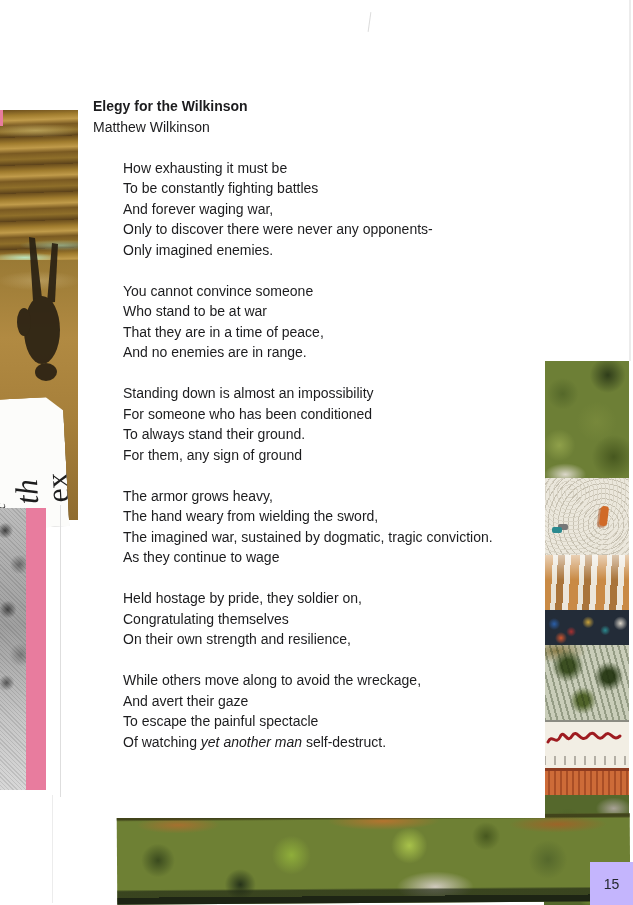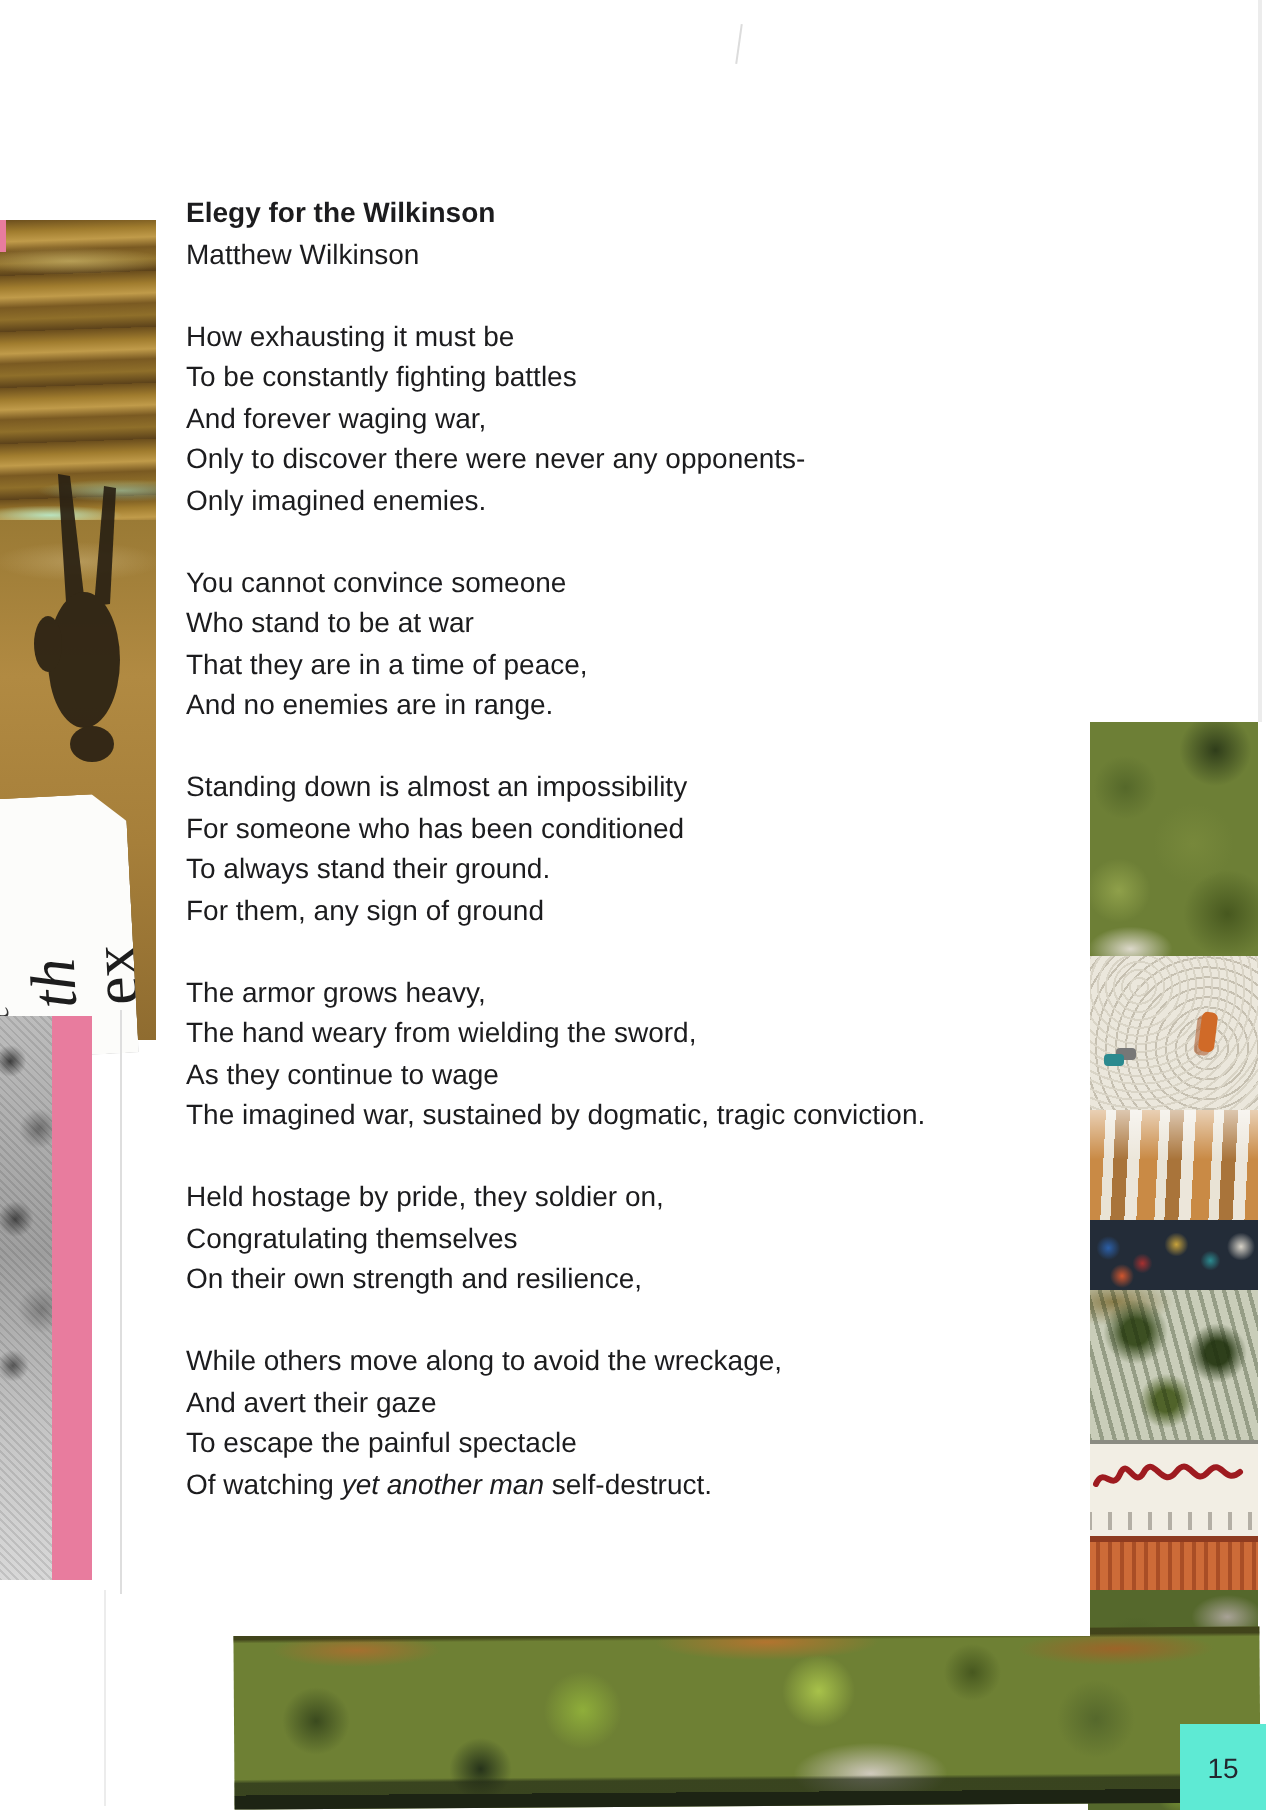--- a/index.html
+++ b/index.html
@@ -118,24 +118,24 @@
       radial-gradient(circle 24px at 24% 78%, #26331a, transparent 65%),
       radial-gradient(circle 22px at 72% 25%, #47581f, transparent 65%),
       #6e8034;}
 
   
   .poem-box{position:absolute;left:78px;top:83px;width:467px;height:735px;background:#ffffff;
     z-index:5;padding:13px 0 0 15px;box-sizing:border-box;}
   .poem{font-size:14px;line-height:20.5px;color:#1c1c1e;}
   .poem p{margin:0;}
   .poem-title{font-weight:bold;}
-  .stanza{margin-top:20.5px;}
-
-  
-  .page-number-box{position:absolute;left:590px;top:862px;width:43px;height:43px;background:#5eead4;
+  .stanza{margin-top:20.5px;margin-left:30px;}
+
+  
+  .page-number-box{position:absolute;left:590px;top:862px;width:43px;height:43px;background:#c4b5fd;
     z-index:7;display:flex;align-items:center;justify-content:center;}
   .page-number{font-size:14px;color:#23262e;}
 
   
   .artifact-right{position:absolute;left:629px;top:0;width:2px;height:361px;background:#ececec;}
   .artifact-tick{position:absolute;left:369px;top:12px;width:1px;height:20px;background:#dcdcdc;
     transform:rotate(8deg);}
 </style>
 </head>
 <body>
@@ -210,22 +210,22 @@
           </div>
           <div class="stanza">
             <p>Standing down is almost an impossibility</p>
             <p>For someone who has been conditioned</p>
             <p>To always stand their ground.</p>
             <p>For them, any sign of ground</p>
           </div>
           <div class="stanza">
             <p>The armor grows heavy,</p>
             <p>The hand weary from wielding the sword,</p>
+            <p>The imagined war, sustained by dogmatic, tragic conviction.</p>
             <p>As they continue to wage</p>
-            <p>The imagined war, sustained by dogmatic, tragic conviction.</p>
           </div>
           <div class="stanza">
             <p>Held hostage by pride, they soldier on,</p>
             <p>Congratulating themselves</p>
             <p>On their own strength and resilience,</p>
           </div>
           <div class="stanza">
             <p>While others move along to avoid the wreckage,</p>
             <p>And avert their gaze</p>
             <p>To escape the painful spectacle</p>

